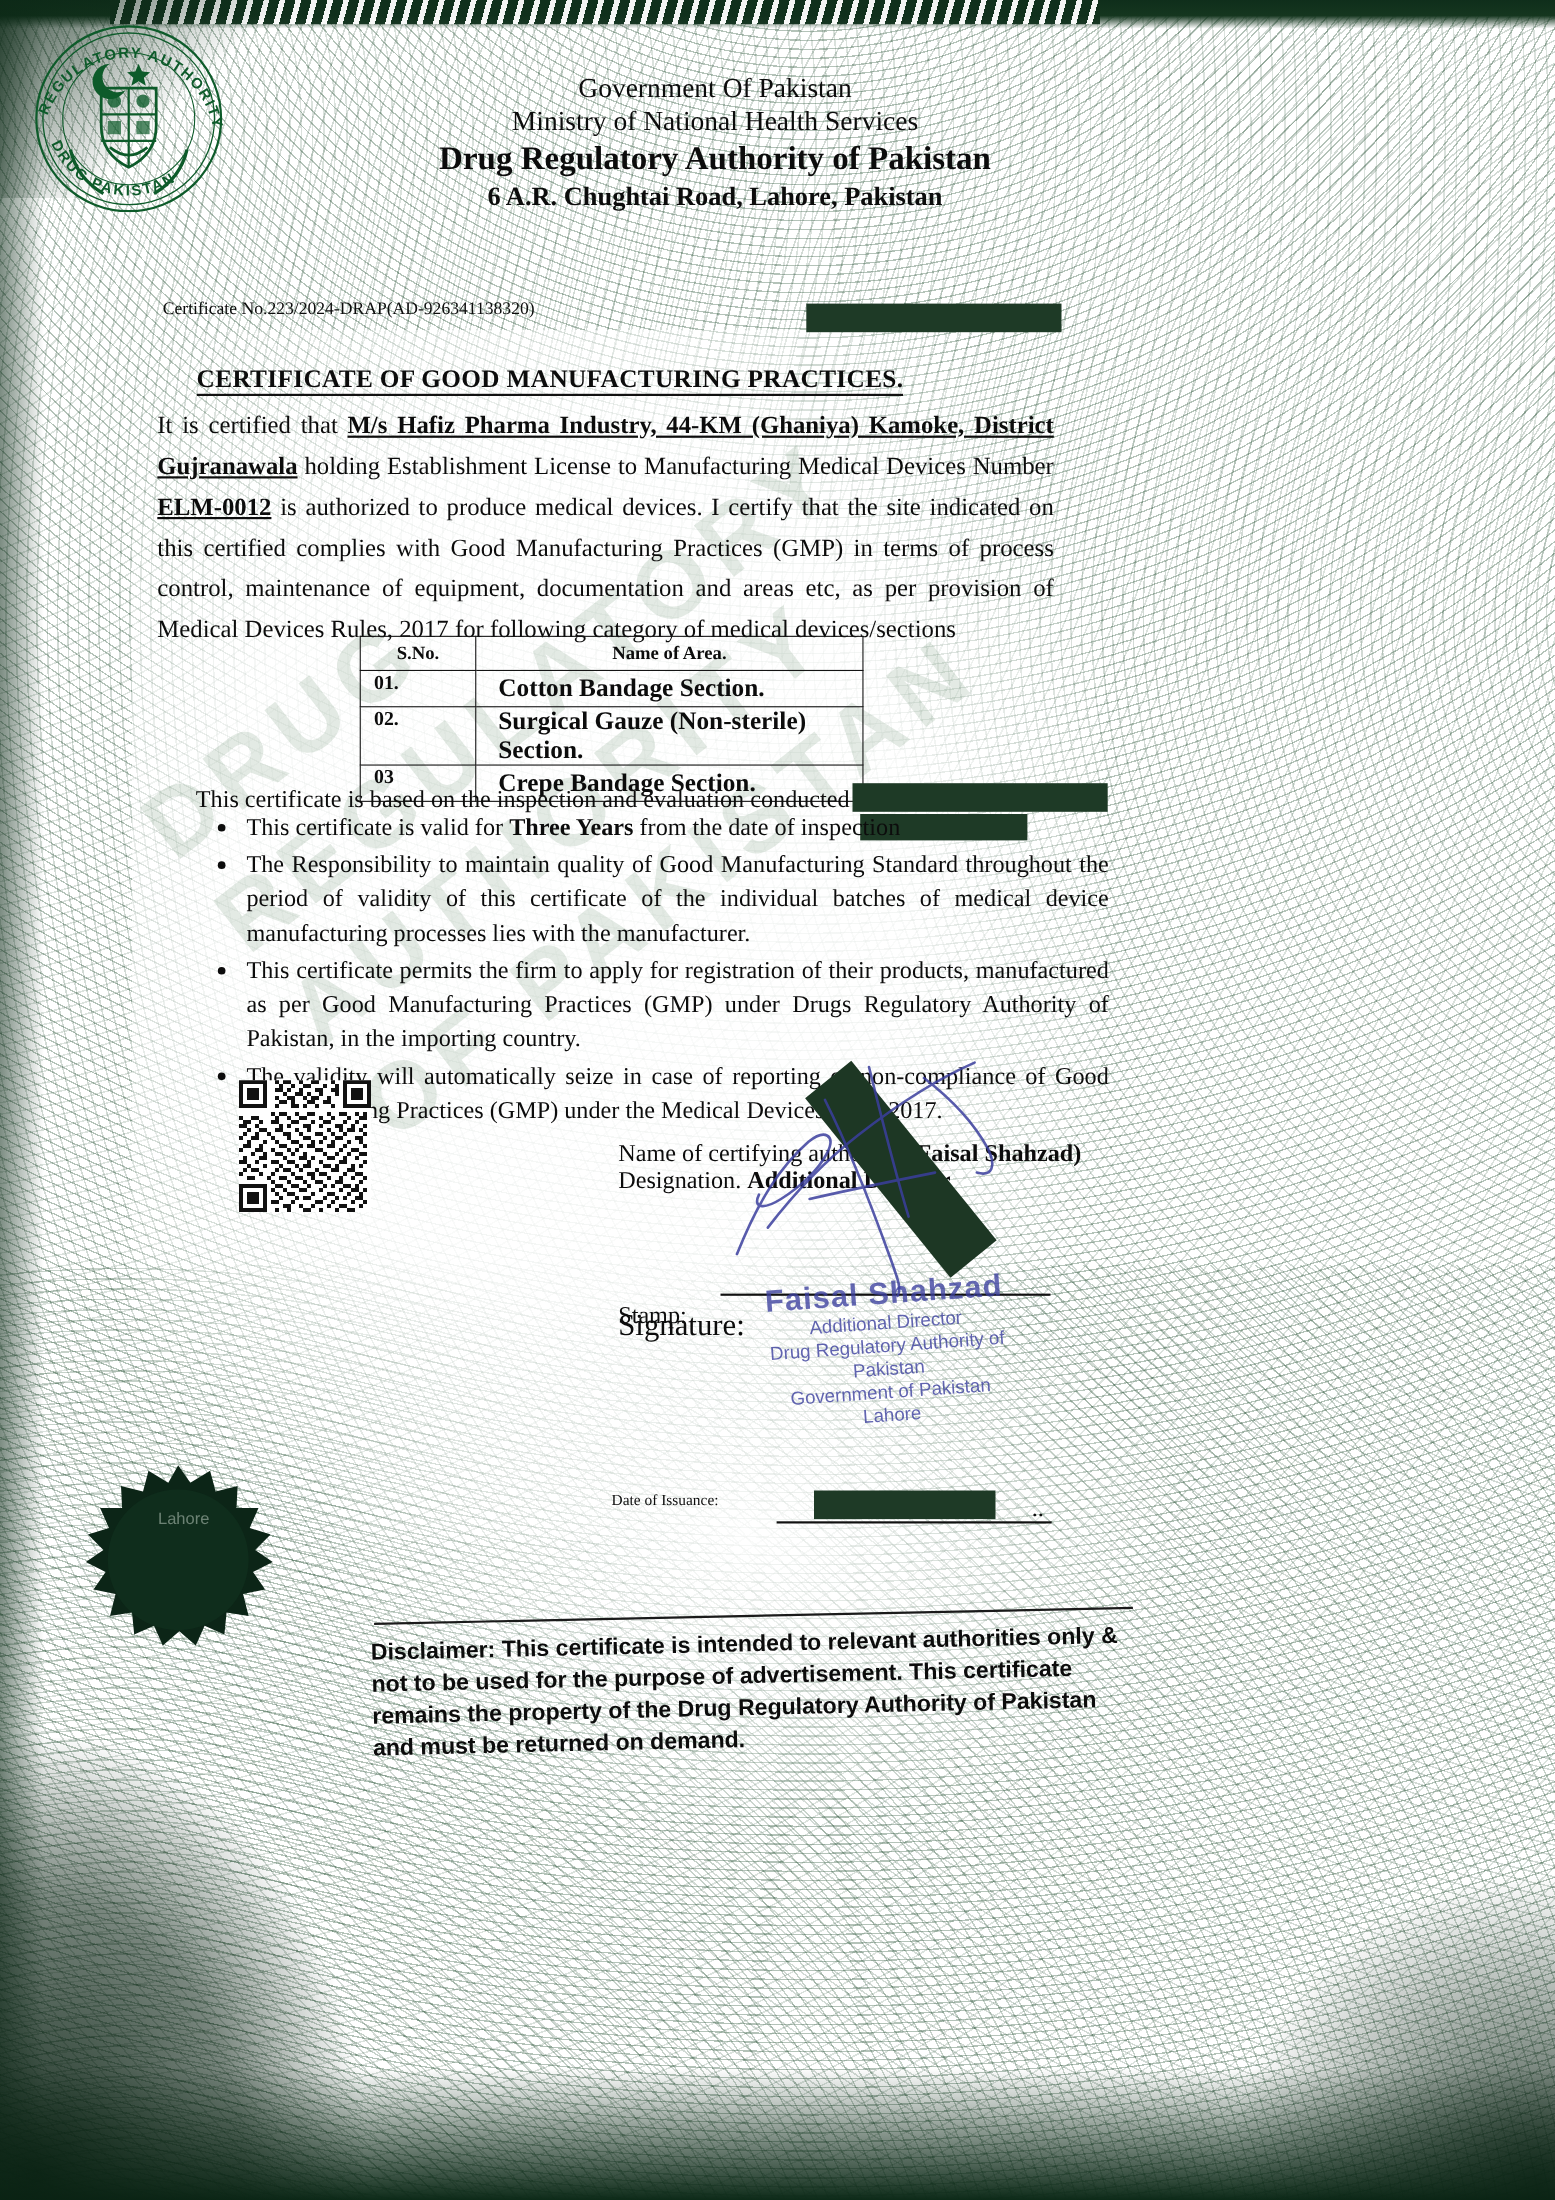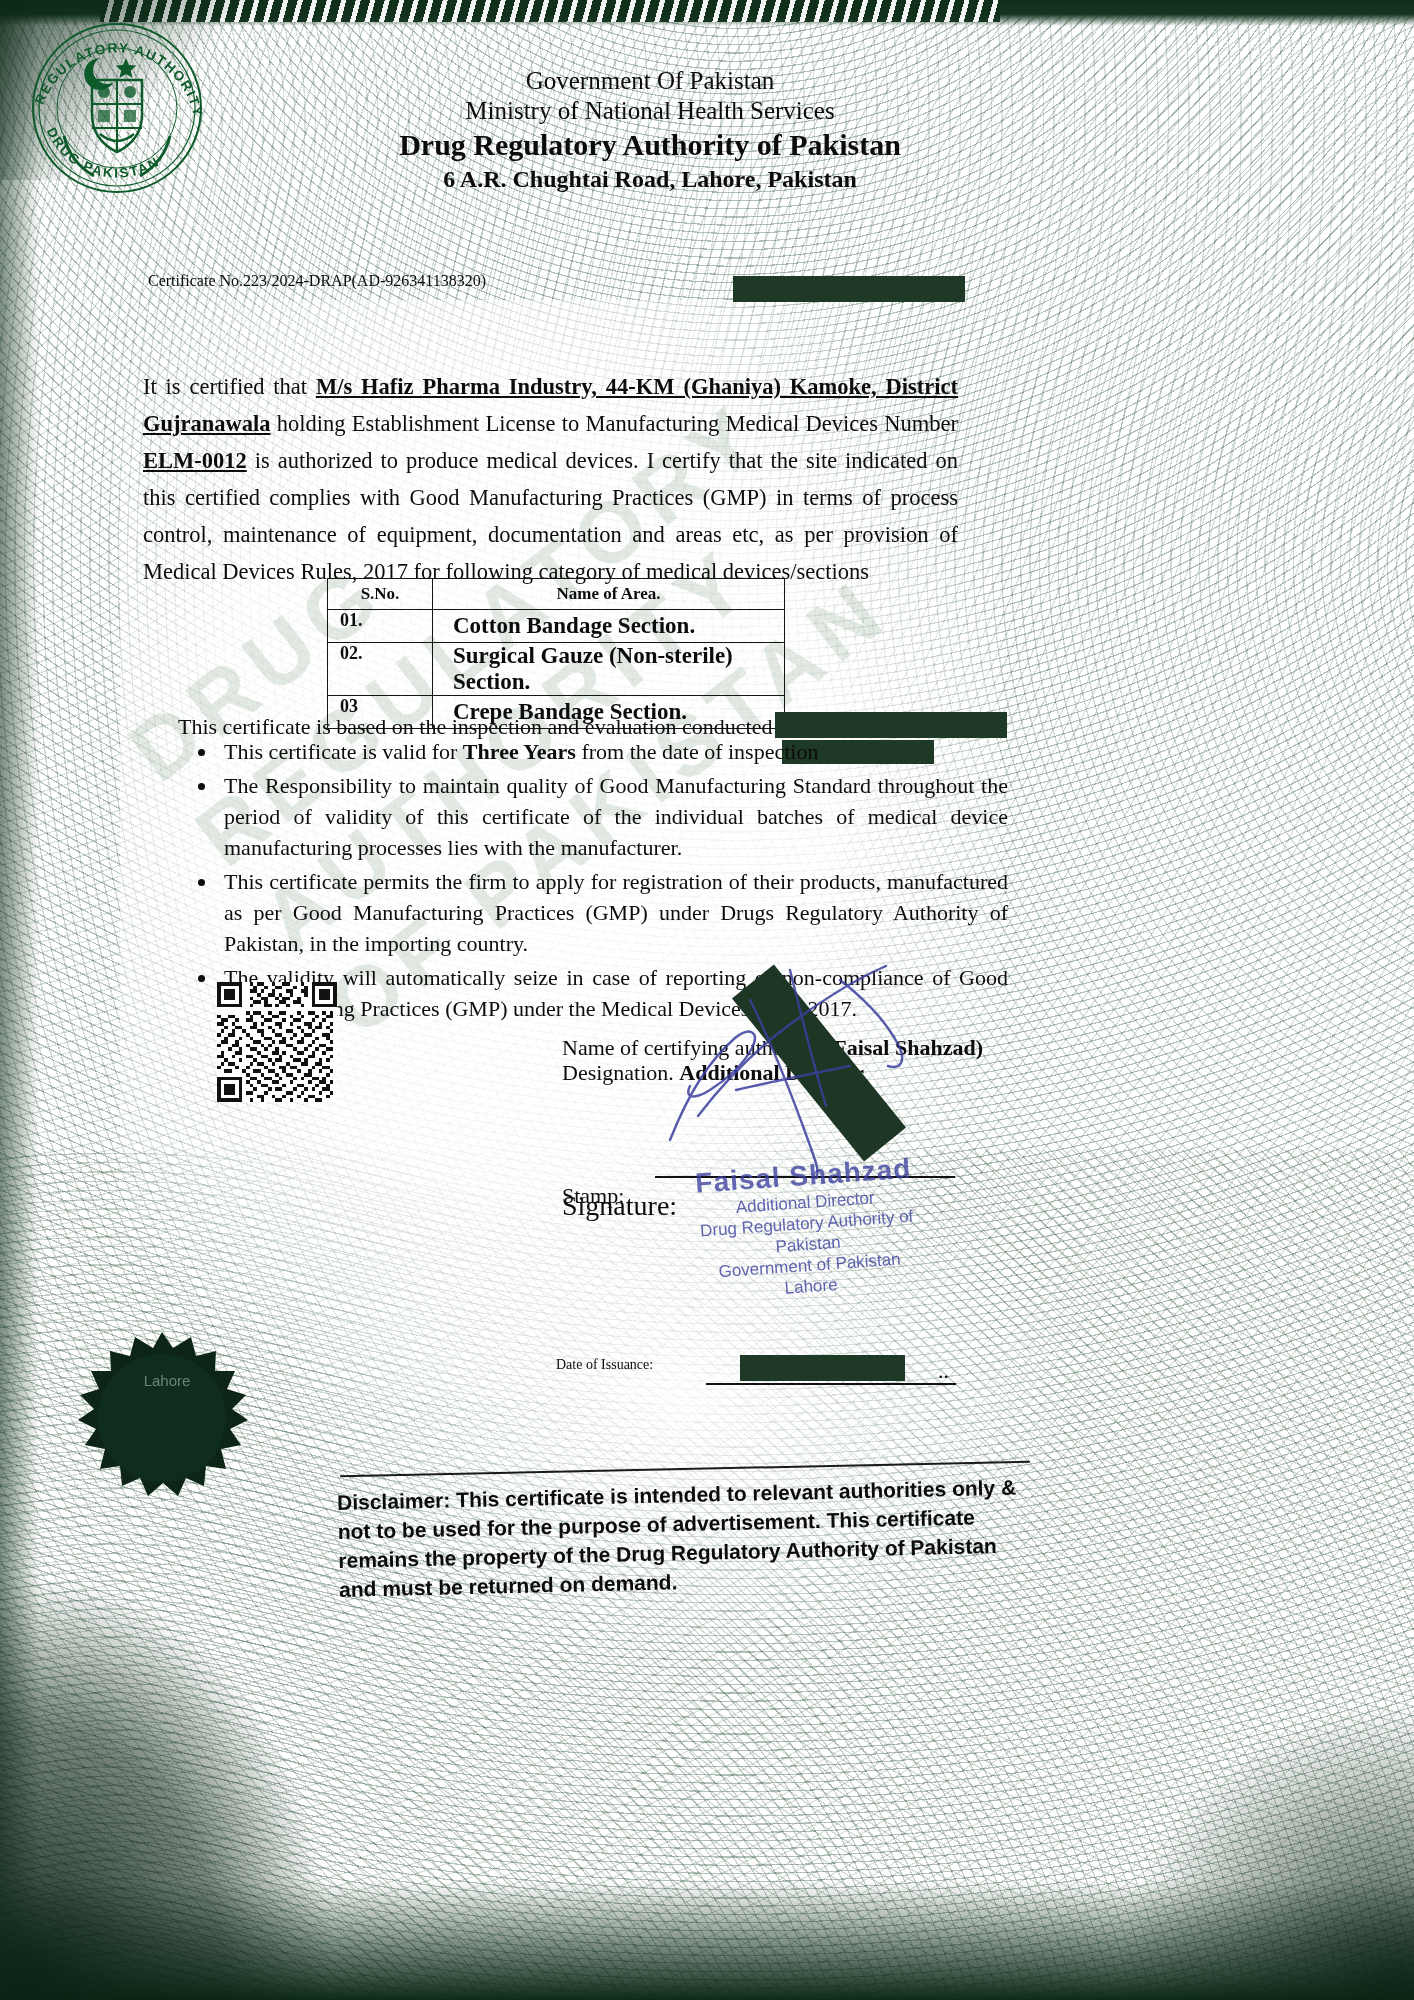--- a/index.html
+++ b/index.html
@@ -215,20 +215,21 @@
   <div class="header">
     <div class="l1">Government Of Pakistan</div>
     <div class="l2">Ministry of National Health Services</div>
     <div class="l4">Drug Regulatory Authority of Pakistan</div>
     <div class="l5">6 A.R. Chughtai Road, Lahore, Pakistan</div>
   </div>
 
   <div class="cert-no">Certificate No.223/2024-DRAP(AD-926341138320)</div>
   <div class="redact redact-1"></div>
 
+  <div class="title"><span>CERTIFICATE OF GOOD MANUFACTURING PRACTICES.</span></div>
 
   <div class="body">
     <span class="indent">It is certified that </span><span class="u">M/s Hafiz Pharma Industry, 44-KM (Ghaniya) Kamoke, District Gujranawala</span><span> holding Establishment License to Manufacturing Medical Devices Number </span><span class="u">ELM-0012</span><span> is authorized to produce medical devices. I certify that the site indicated on  this certified complies with Good Manufacturing Practices (GMP) in terms of process control, maintenance of equipment, documentation and areas etc, as per provision of Medical Devices Rules, 2017 for following category of medical devices/sections</span>
   </div>
 
   <table class="tbl">
     <tbody>
         <tr>
       <th class="hs">S.No.</th>
       <th class="hn">Name of Area.</th>

